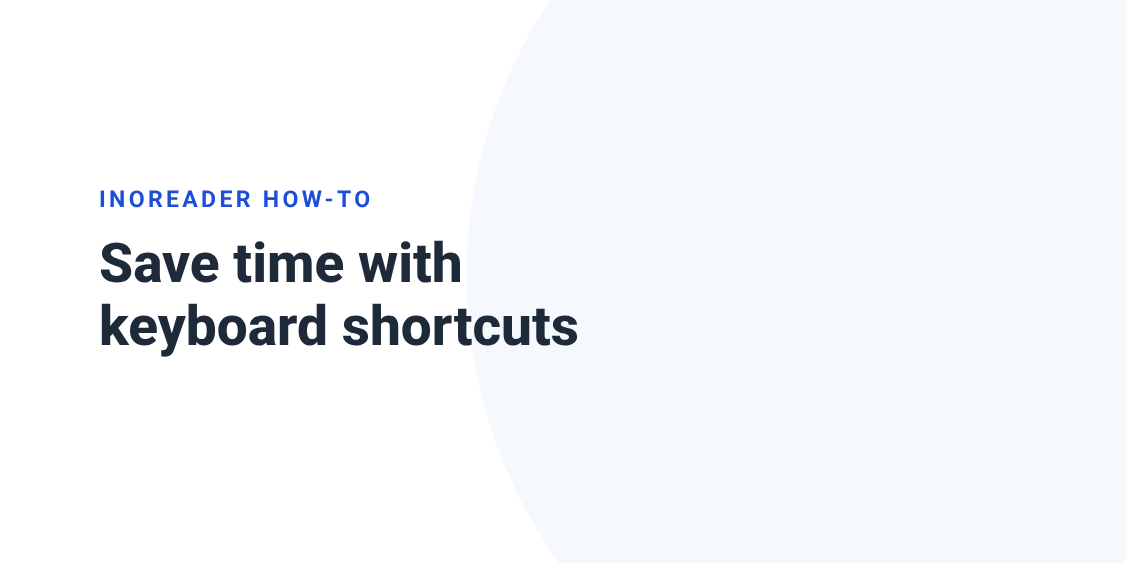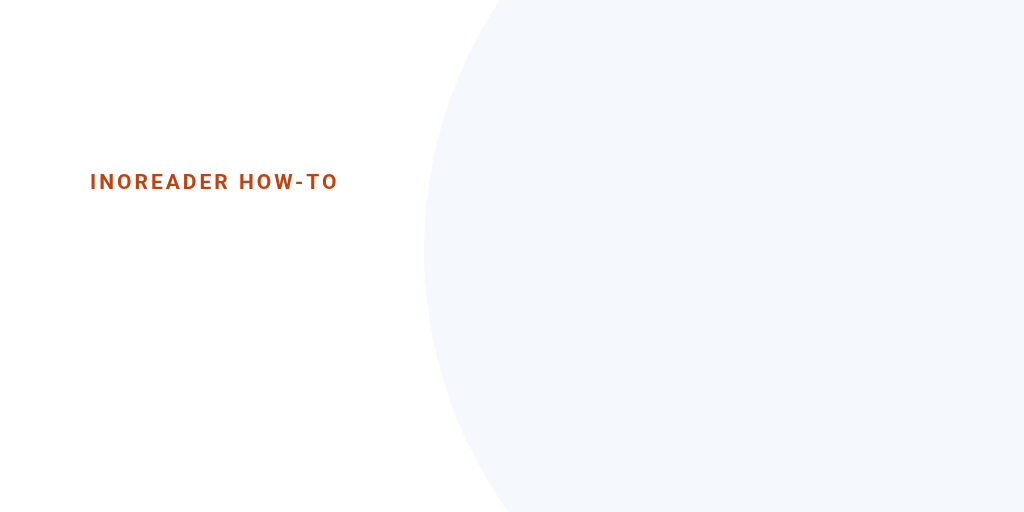--- a/index.html
+++ b/index.html
@@ -24,21 +24,21 @@
     .content {
       position: absolute;
       left: 90px;
       top: 170px;
       z-index: 2;
     }
     .eyebrow {
       font-size: 21px;
       font-weight: 700;
       letter-spacing: 3px;
-      color: #c2410c;
+      color: #1d4ed8;
       margin-bottom: 18px;
     }
     .title {
       font-size: 50px;
       font-weight: 800;
       line-height: 1.15;
       color: #1e2a3a;
     }
     .illustration {
       position: absolute;
@@ -48,19 +48,23 @@
       transform: rotate(-5deg);
     }
   </style>
 </head>
 <body>
 
 <div class="bg-curve"></div>
 
 <div class="content">
   <div class="eyebrow">INOREADER HOW-TO</div>
+  <div class="title">
+    <span>Save time with</span><br>
+    <span>keyboard shortcuts</span>
+  </div>
 </div>
 
 <div class="illustration">
   
   
   
 </div>
 
 </body></html>

